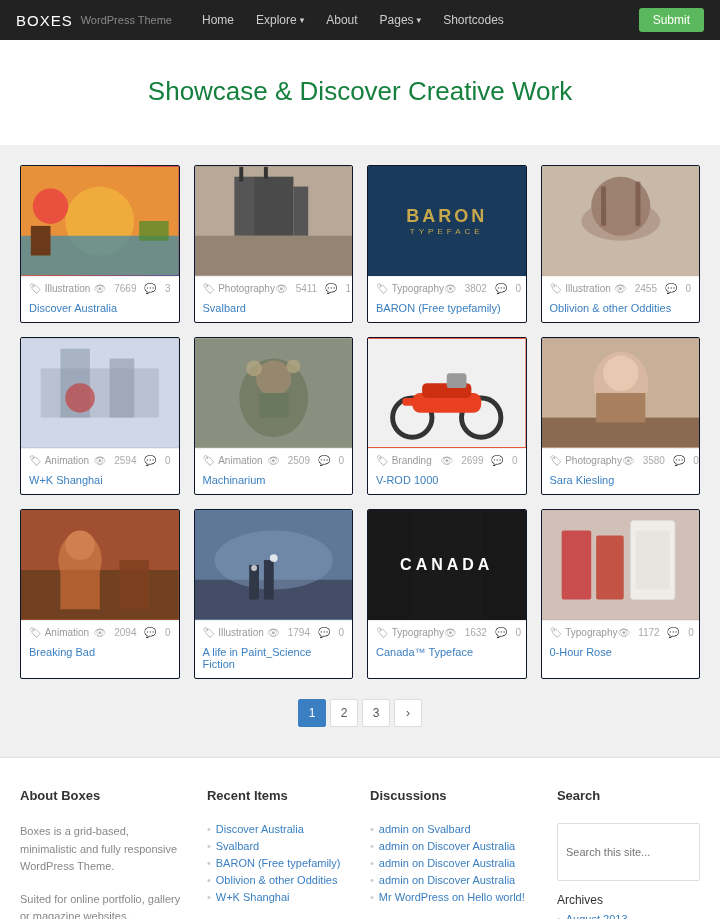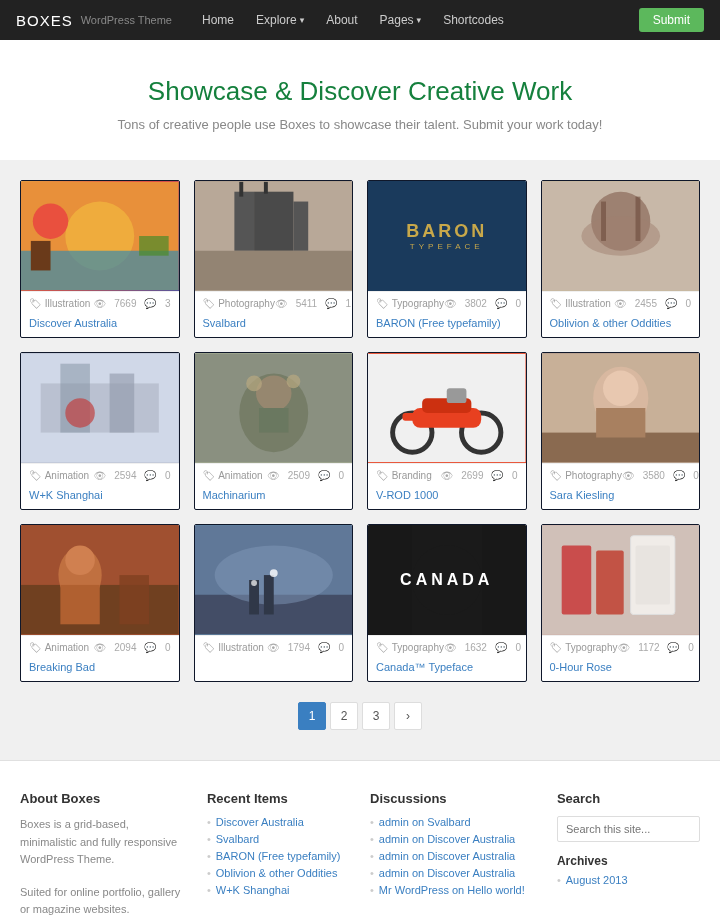--- a/index.html
+++ b/index.html
@@ -203,21 +203,21 @@
     .footer-grid {
       display: grid;
       grid-template-columns: 1.4fr 1.2fr 1.4fr 1.2fr;
       gap: 20px;
       padding-bottom: 20px;
     }
     .footer-heading {
       font-size: 13px;
       font-weight: bold;
       color: #333;
-      margin-bottom: 10px;
+      margin-bottom: 20px;
     }
     .footer-text {
       font-size: 11px;
       color: #888;
       line-height: 1.6;
     }
     .footer-list {
       list-style: none;
     }
     .footer-list li {
@@ -229,29 +229,29 @@
       gap: 5px;
     }
     .footer-list li::before {
       content: '•';
       color: #ccc;
     }
     .footer-list li span { cursor: pointer; }
     .search-input {
       width: 100%;
       border: 1px solid #ddd;
-      padding: 6px 8px;
+      padding: 22px 8px;
       font-size: 11px;
       color: #aaa;
       border-radius: 2px;
       outline: none;
     }
     .archives-heading {
       font-size: 12px;
-      font-weight: bold;
+      font-weight: normal;
       color: #333;
       margin: 12px 0 6px;
     }
     .archive-link {
       font-size: 11px;
       color: #3a7fc1;
       display: flex;
       align-items: center;
       gap: 5px;
     }
@@ -268,21 +268,20 @@
     <span class="nav-item">Explore <span class="nav-arrow">▾</span></span>
     <span class="nav-item">About</span>
     <span class="nav-item">Pages <span class="nav-arrow">▾</span></span>
     <span class="nav-item">Shortcodes</span>
   </div>
   <button class="btn-submit">Submit</button>
 </nav>
 
 <div class="hero">
   <h1>Showcase &amp; Discover Creative Work</h1>
-  <p>Tons of creative people use Boxes to showcase their talent. Submit your work today!</p>
 </div>
 
 <div class="main-content">
   <div class="grid">
 
     <div class="card">
       <div class="card-thumb thumb-1">
         <svg class="thumb-svg" viewBox="0 0 160 110" xmlns="http://www.w3.org/2000/svg">
           <rect width="160" height="110" fill="#e8903a"></rect>
           <circle cx="80" cy="55" r="35" fill="#f4c040" opacity="0.6"></circle>
@@ -529,20 +528,21 @@
           <span>🏷</span>
           <span>Illustration</span>
         </span>
         <span class="card-stats">
           <span>👁</span>
           <span>1794</span>
           <span>💬</span>
           <span>0</span>
         </span>
       </div>
+      <div class="card-title">A life in Paint_Science Fiction</div>
     </div>
 
     <div class="card">
       <div class="card-thumb thumb-11">
         <div style="display:flex;align-items:center;justify-content:center;height:100%;background:#1a1a1a;">
           <div class="canada-circle">
             <span class="canada-text">CANADA</span>
           </div>
         </div>
       </div>

